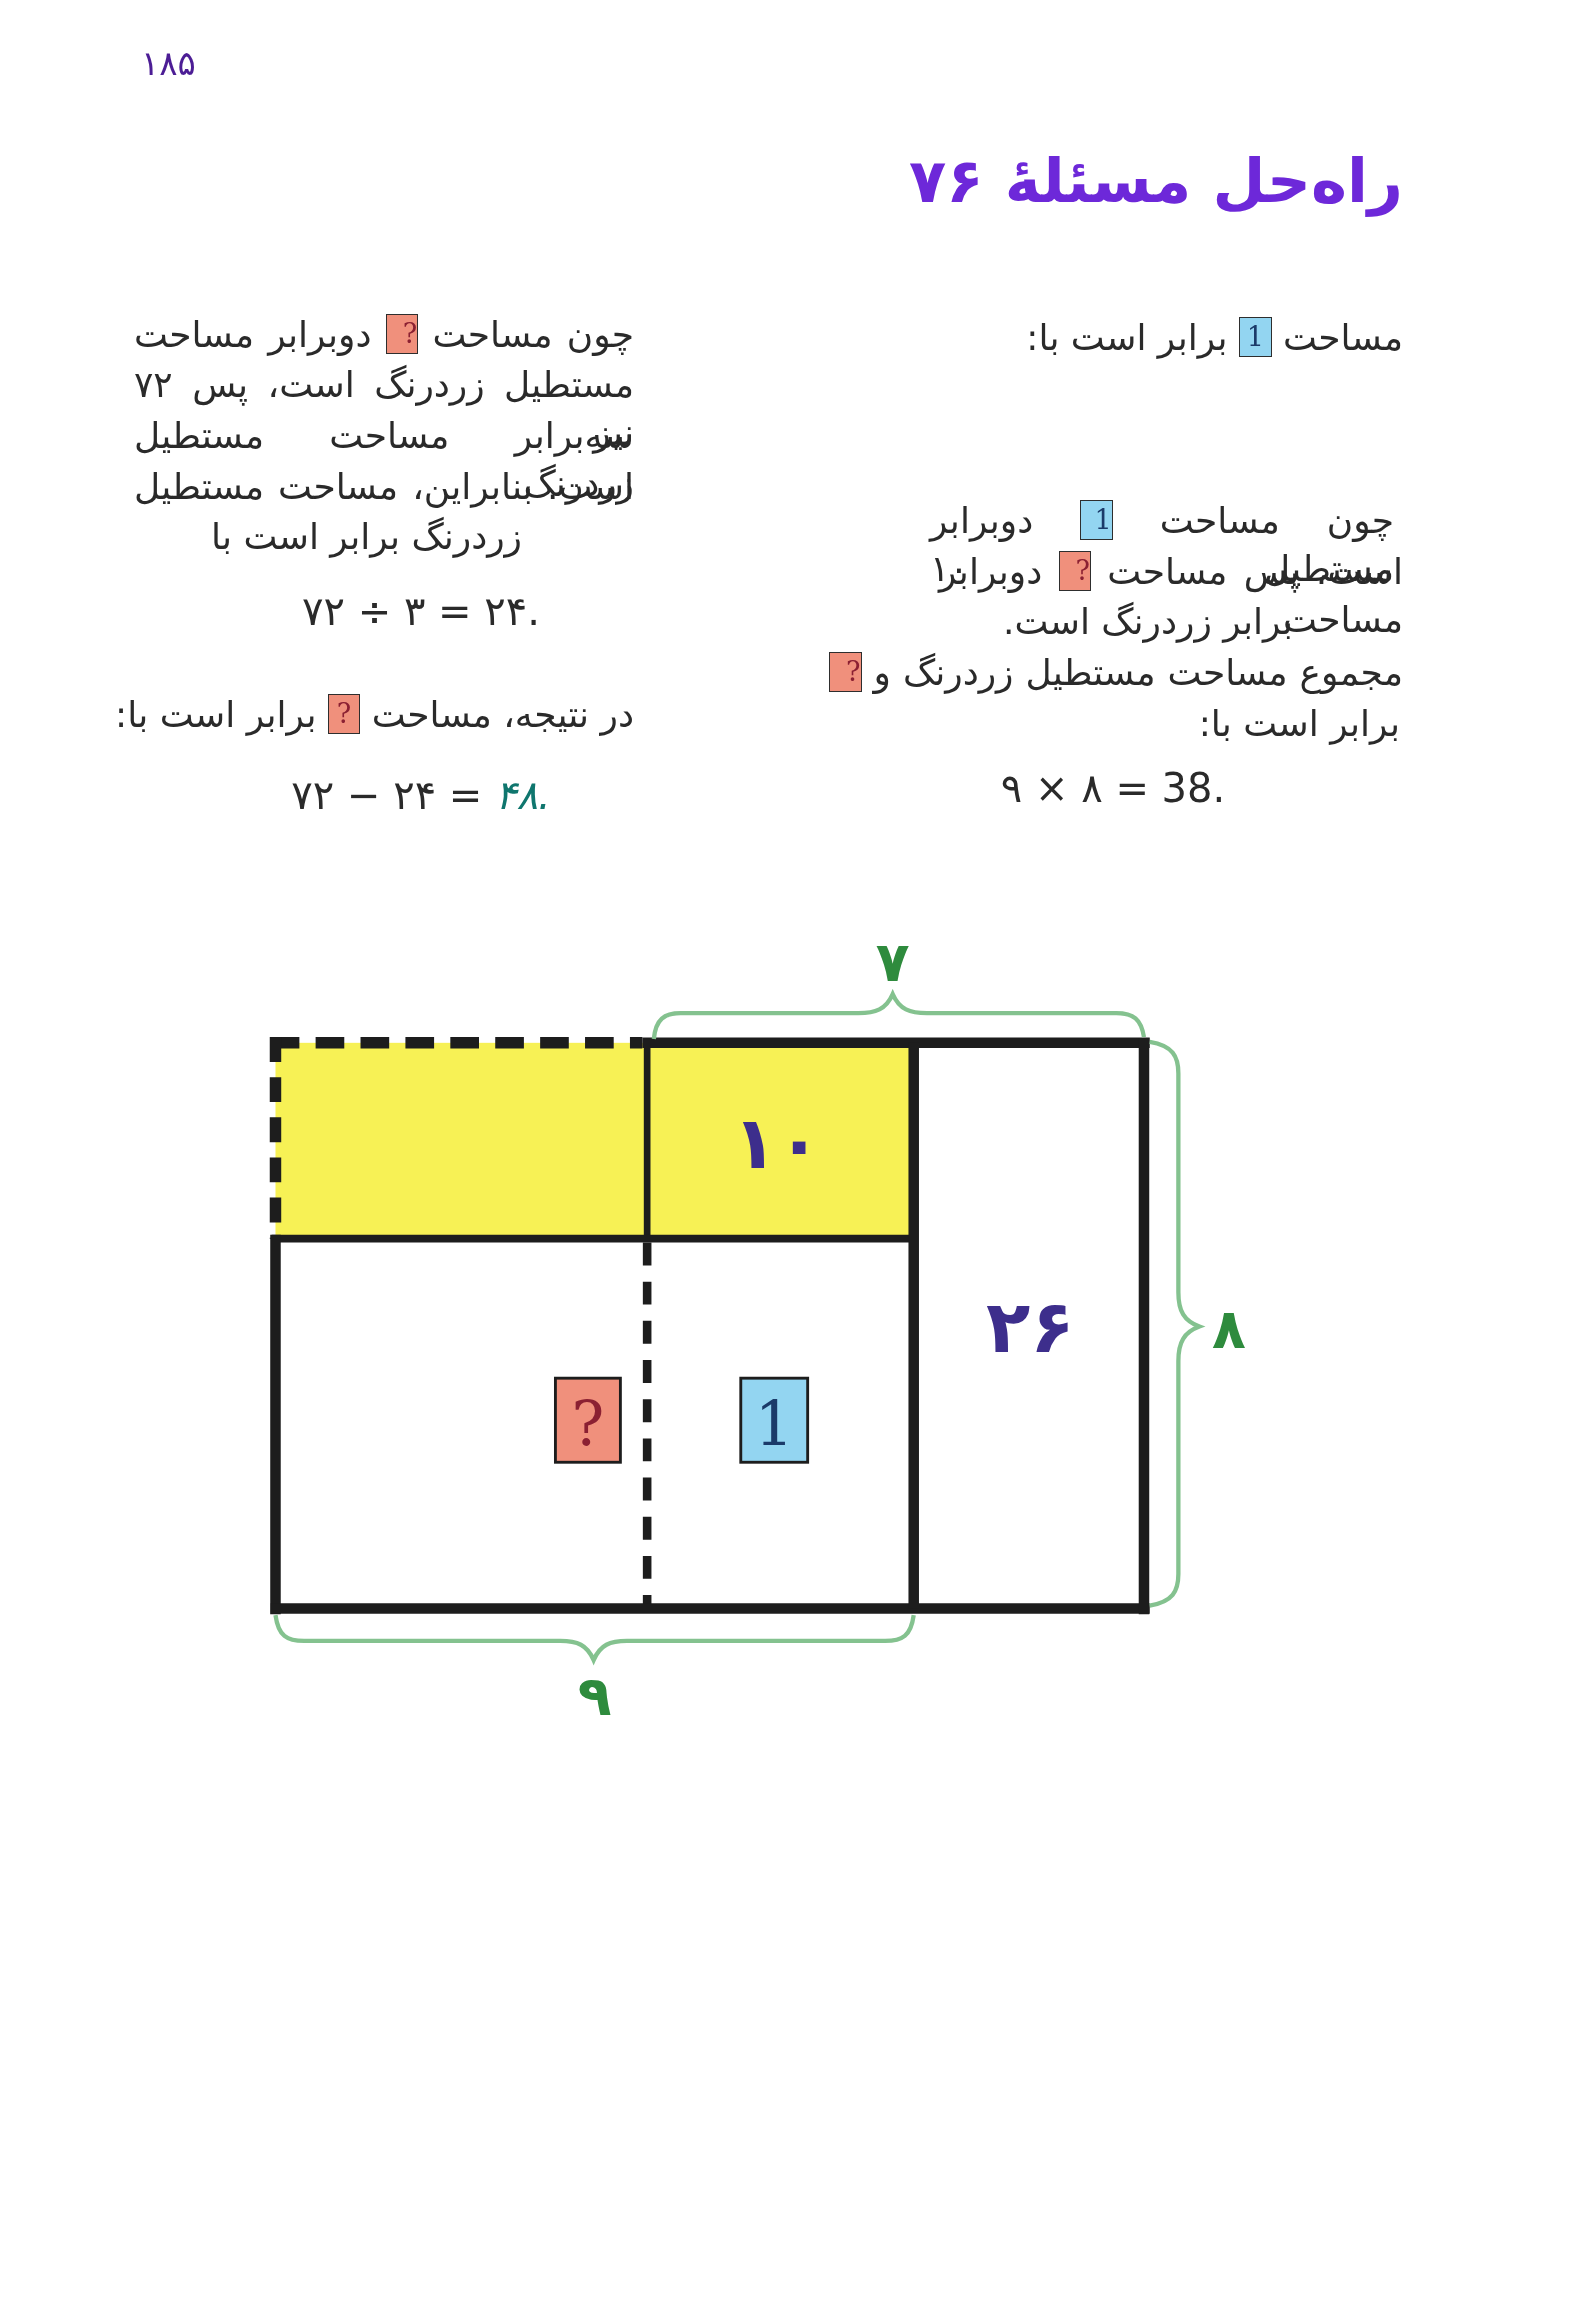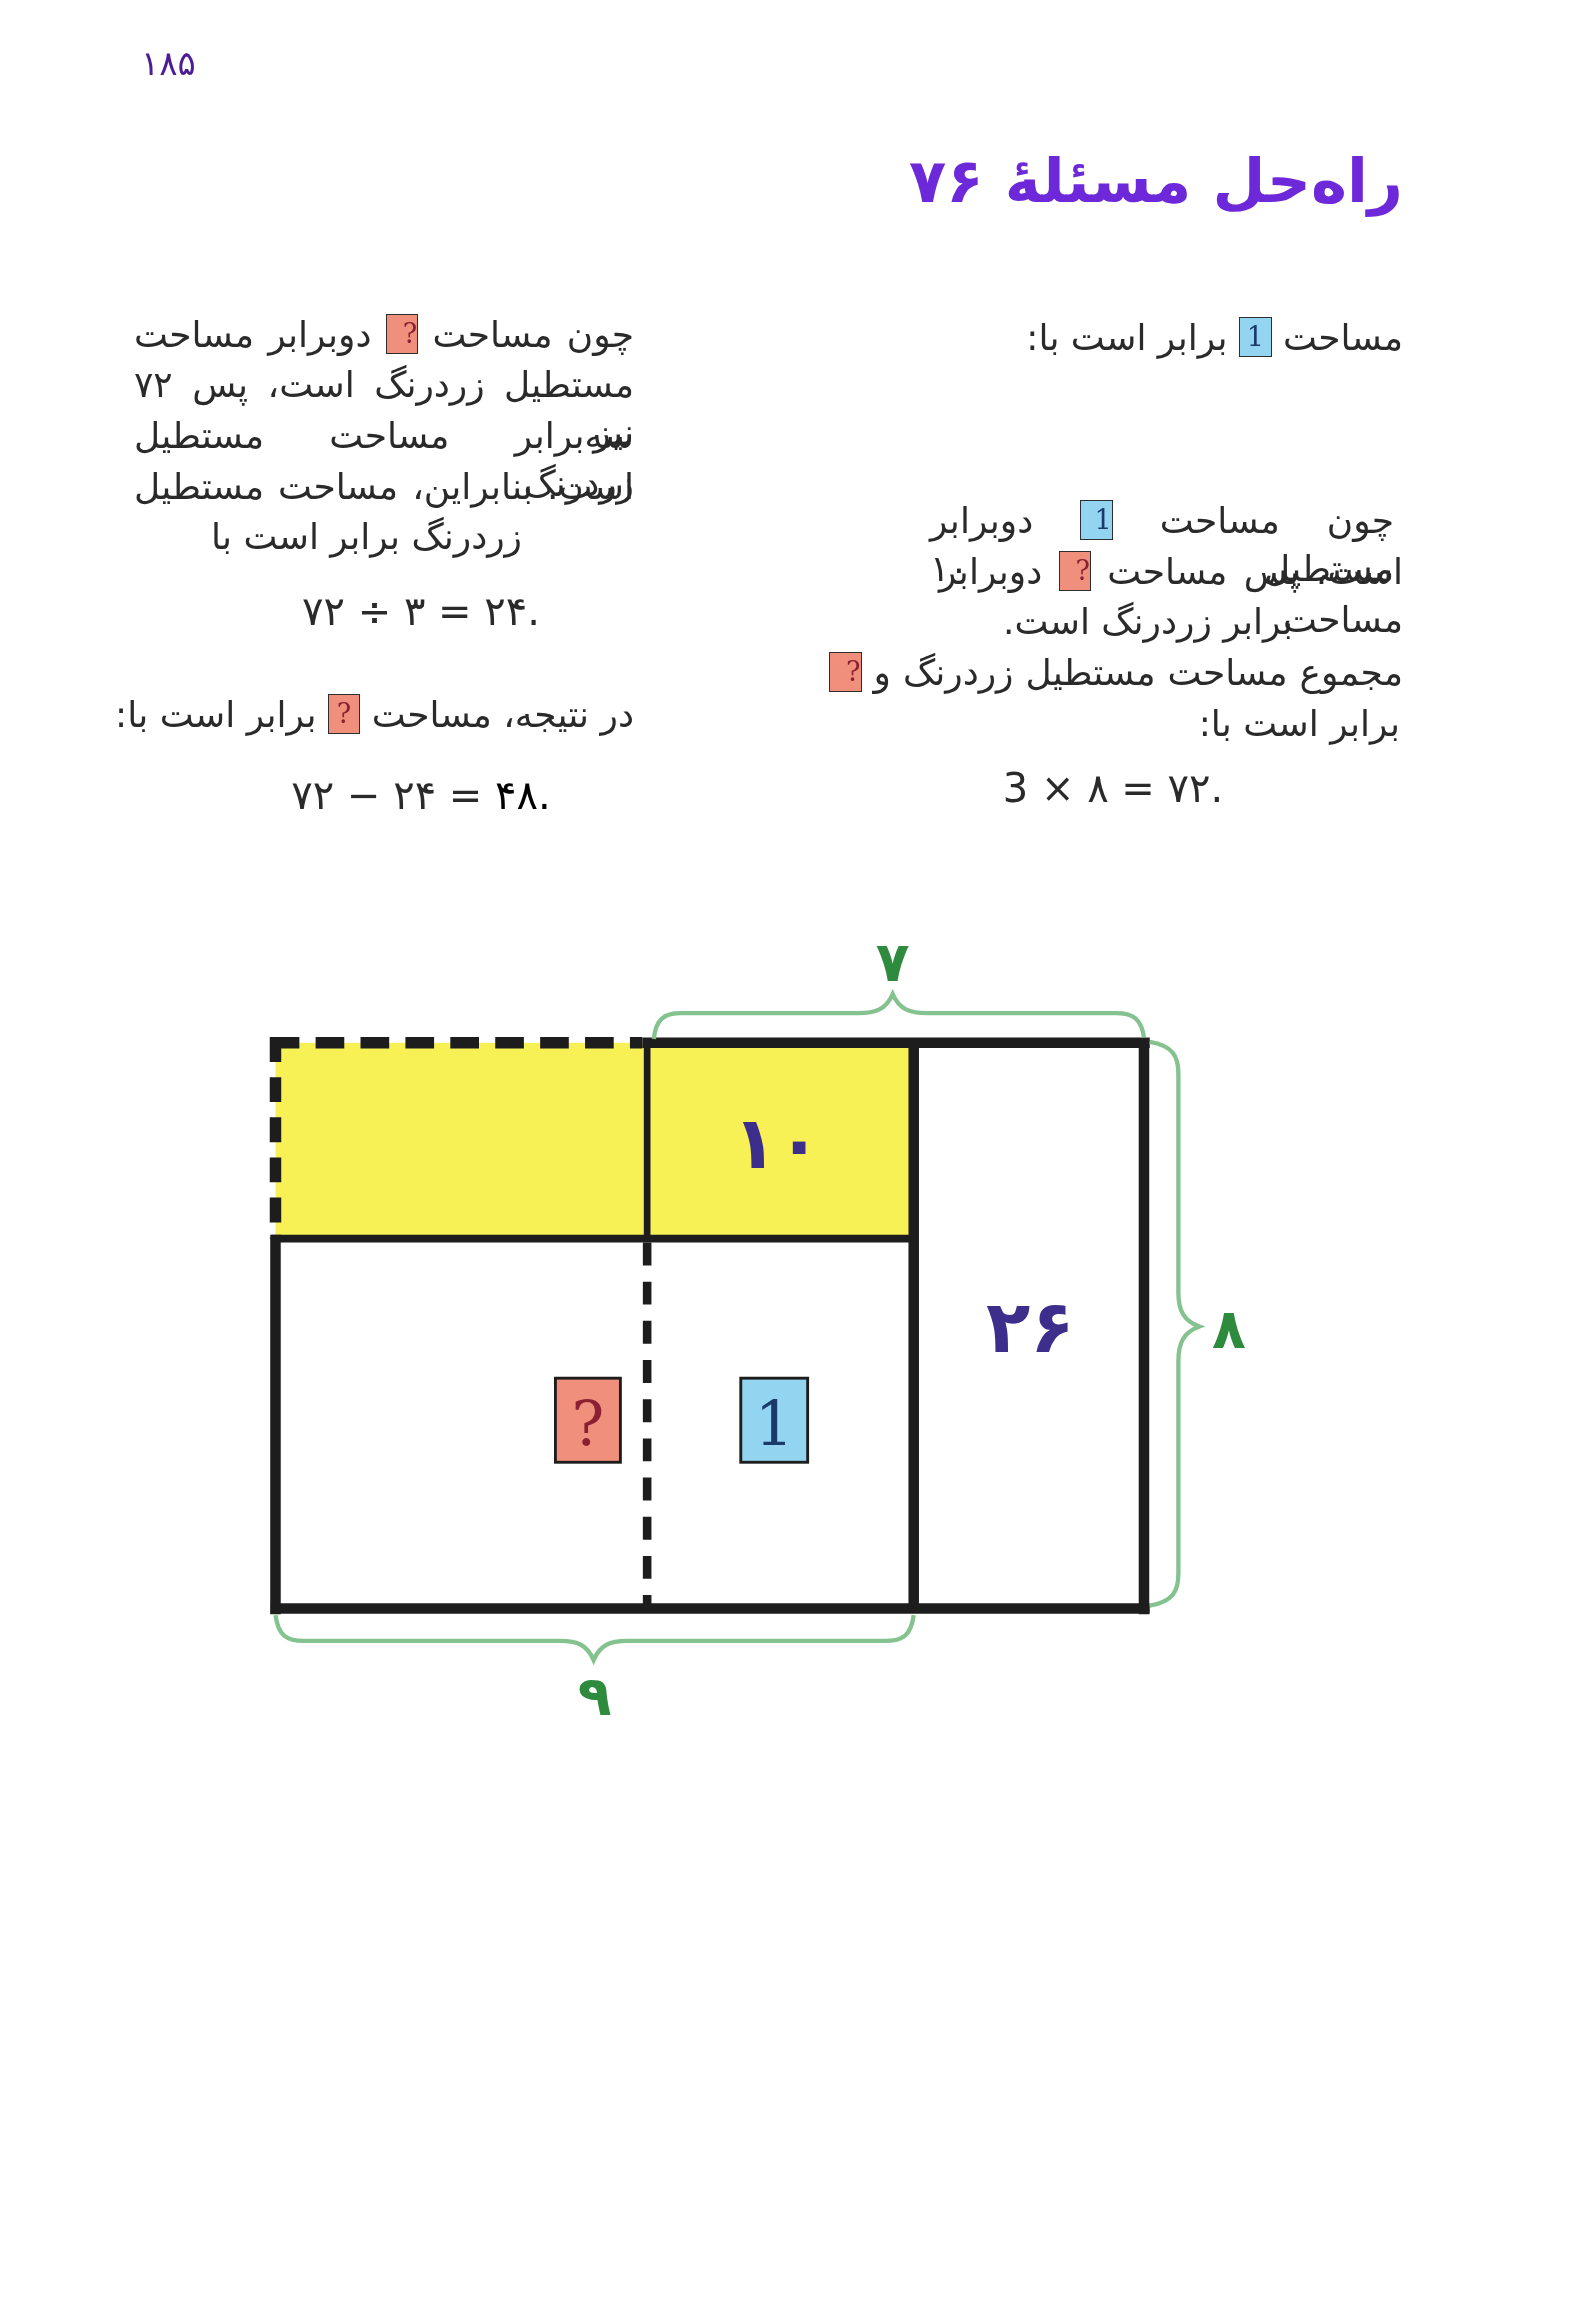--- a/index.html
+++ b/index.html
@@ -56,21 +56,21 @@
   .box-blue  { background:#93D5F1; color:#1B3A69; }
   .box-pink  { background:#F0907C; color:#8B2032; }
   .equation {
     direction:ltr;
     unicode-bidi:isolate;
     font-size:40px;
     text-align:center;
     color:#2a2a2a;
     white-space:nowrap;
   }
-  .eq-red { color:#000000; }
+  .eq-red { color:#0f766e;font-style:italic; }
   svg text { font-family:"DejaVu Sans", sans-serif; }
   svg .serif { font-family:"DejaVu Serif", serif; }
 </style>
 </head>
 <body>
 
 <div class="page">
 
   <div class="abs fa page-num" style="left:141px; top:43px;">۱۸۵</div>
 
@@ -97,21 +97,21 @@
 
   <div class="abs txt ralign" style="right:277px; top:598px;">برابر زردرنگ است.</div>
 
   <div class="abs txt jline" style="right:167px; top:649px; width:574px;">
     <span>مجموع مساحت مستطیل زردرنگ و</span>
     <span class="ibox box-pink"><span>?</span></span>
   </div>
 
   <div class="abs txt ralign" style="right:170px; top:700px;">برابر است با:</div>
 
-  <div class="abs equation" style="left:922px; top:765px; width:382px;">3 × ۸ = ۷۲.</div>
+  <div class="abs equation" style="left:922px; top:765px; width:382px;">۹ × ۸ = 38.</div>
 
   <div class="abs txt jline" style="right:936px; top:311px; width:500px;">
     <span>چون مساحت</span>
     <span class="ibox box-pink"><span>?</span></span>
     <span>دوبرابر مساحت</span>
   </div>
 
   <div class="abs txt jline" style="right:936px; top:361px; width:500px;">مستطیل زردرنگ است، پس ۷۲ نیز</div>
 
   <div class="abs txt jline" style="right:936px; top:463px; width:500px;">است. بنابراین، مساحت مستطیل</div>

